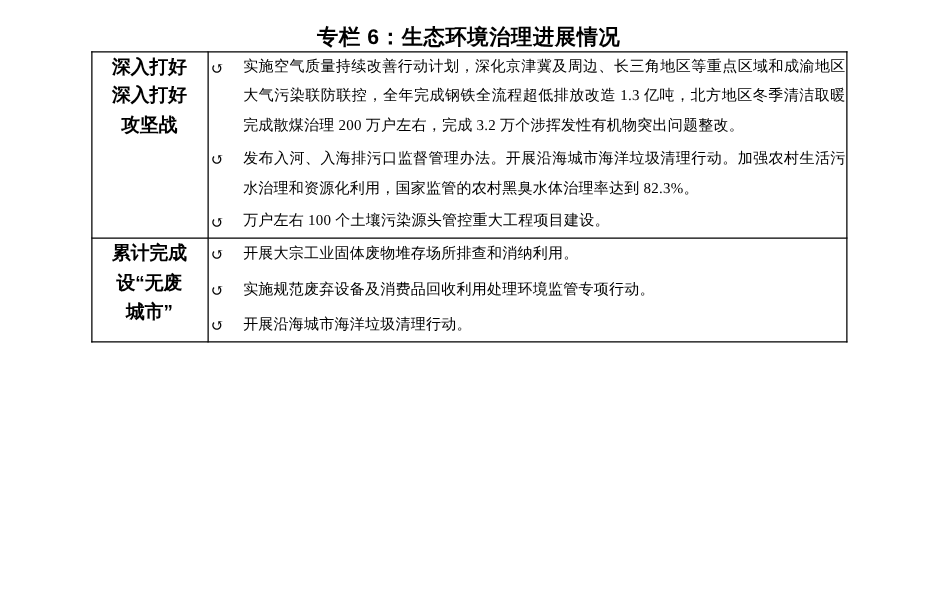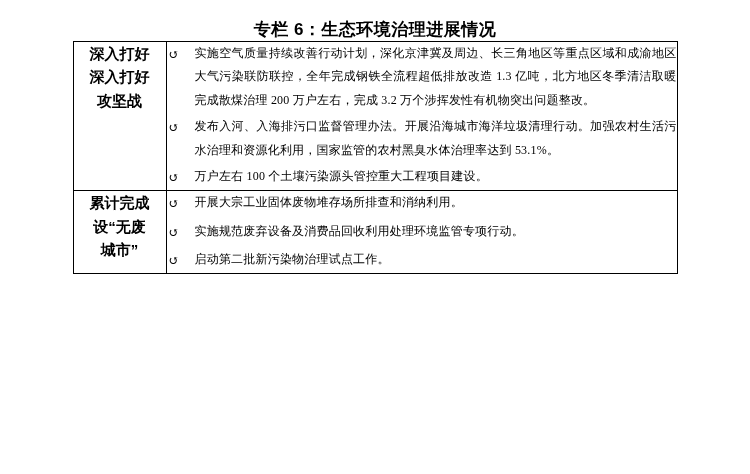--- a/index.html
+++ b/index.html
@@ -102,21 +102,21 @@
           <span class="label-line">攻坚战</span>
         </td>
         <td class="content">
           <ul class="items">
             <li>
               <span class="bullet">↺</span>
               <span class="itemtext">实施空气质量持续改善行动计划，深化京津冀及周边、长三角地区等重点区域和成渝地区大气污染联防联控，全年完成钢铁全流程超低排放改造 1.3 亿吨，北方地区冬季清洁取暖完成散煤治理 200 万户左右，完成 3.2 万个涉挥发性有机物突出问题整改。</span>
             </li>
             <li>
               <span class="bullet">↺</span>
-              <span class="itemtext">发布入河、入海排污口监督管理办法。开展沿海城市海洋垃圾清理行动。加强农村生活污水治理和资源化利用，国家监管的农村黑臭水体治理率达到 53.1%。</span>
+              <span class="itemtext">发布入河、入海排污口监督管理办法。开展沿海城市海洋垃圾清理行动。加强农村生活污水治理和资源化利用，国家监管的农村黑臭水体治理率达到 82.3%。</span>
             </li>
             <li>
               <span class="bullet">↺</span>
               <span class="itemtext">万户左右 100 个土壤污染源头管控重大工程项目建设。</span>
             </li>
           </ul>
         </td>
       </tr>
       <tr>
         <td class="label">
@@ -129,21 +129,21 @@
             <li>
               <span class="bullet">↺</span>
               <span class="itemtext">开展大宗工业固体废物堆存场所排查和消纳利用。</span>
             </li>
             <li>
               <span class="bullet">↺</span>
               <span class="itemtext">实施规范废弃设备及消费品回收利用处理环境监管专项行动。</span>
             </li>
             <li>
               <span class="bullet">↺</span>
-              <span class="itemtext">启动第二批新污染物治理试点工作。</span>
+              <span class="itemtext">开展沿海城市海洋垃圾清理行动。</span>
             </li>
           </ul>
         </td>
       </tr>
     </tbody>
   </table>
 
 </div>
 
 </body></html>

